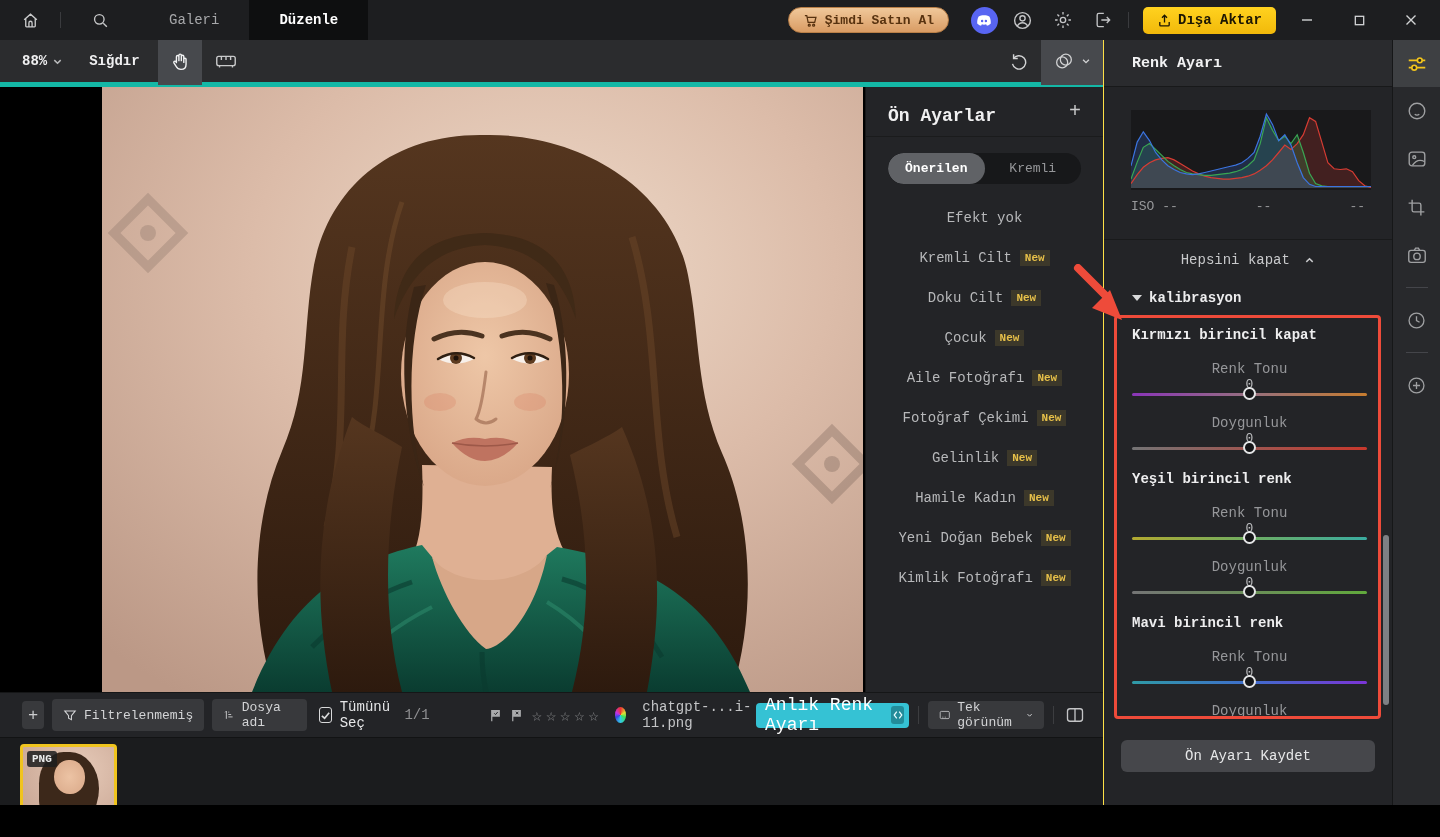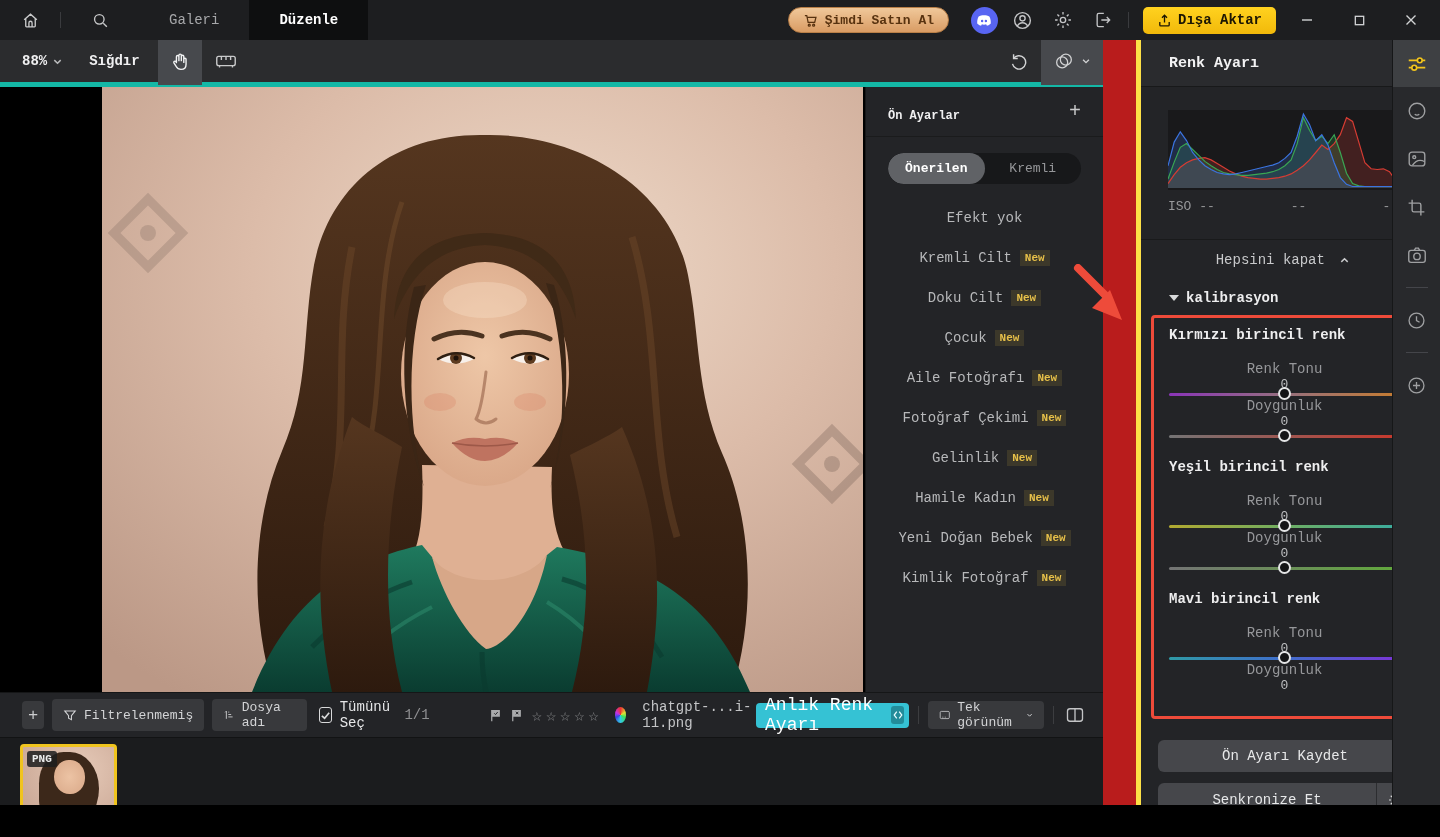--- a/index.html
+++ b/index.html
@@ -51,35 +51,35 @@
 
   
   .canvas { position:absolute; top:87px; left:0; width:865px; height:605px; background:#000; }
   .photo { position:absolute; left:102px; top:0; width:761px; height:605px; }
 
   
   .presets { position:absolute; top:87px; left:865px; width:238px; height:605px;
     background:#232427; border-left:1px solid #161718; }
   .pr-head { height:50px; border-bottom:1px solid #1a1b1c; display:flex;
     align-items:center; justify-content:space-between; padding:0 22px; }
-  .pr-title { font-size:12px; font-weight:bold; color:#f0f0f1;margin-top:8px; }
+  .pr-title { font-size:18px; font-weight:bold; color:#f0f0f1;margin-top:8px; }
   .pr-add { color:#c9cacb; font-size:20px; line-height:1; }
   .seg { margin:16px 22px 6px 22px; height:31px; background:#17181a; border-radius:16px;
     display:flex; padding:0; overflow:hidden; }
   .seg-item { flex:1; display:flex; align-items:center; justify-content:center;
     font-size:13px; color:#96979a; border-radius:16px; }
   .seg-item.active { background:#606266; color:#ffffff; font-weight:bold; }
   .pr-list { padding:8px 22px 0 22px; }
   .pr-item { height:40px; display:flex; align-items:center; font-size:14px; color:#b7b8ba;justify-content:center; }
   .new-badge { margin-left:8px; font-size:11px; font-weight:bold; color:#e7c049;
     background:rgba(231,192,73,0.13); padding:2px 5px; border-radius:0; }
 
   
-  .colorpanel { position:absolute; top:40px; left:1136px; width:289px; height:797px;
-    background:#232427; border-left:5px solid #fde047; z-index:9; }
+  .colorpanel { position:absolute; top:40px; left:1103px; width:289px; height:797px;
+    background:#232427; border-left:1px solid #fde047; z-index:9; }
   .cp-title { height:47px; background:#2a2b2e; border-bottom:1px solid #18191a;
     display:flex; align-items:center; padding-left:28px; font-size:15px;
     font-weight:bold; color:#f2f2f3; }
   .hist-sec { position:absolute; top:47px; left:0; width:100%; height:153px;
     border-bottom:1px solid #191a1b; }
   .hist-box { position:absolute; left:27px; top:23px; width:240px; height:80px;
     background:#19191b; }
   .iso-row { position:absolute; left:27px; right:27px; top:112px; display:flex;
     justify-content:space-between; color:#98999b; font-size:13px; }
   .collapse-row { position:absolute; top:212px; left:0; width:100%; text-align:center;
@@ -87,21 +87,21 @@
   .section-row { position:absolute; top:250px; left:28px; display:flex; align-items:center;
     gap:7px; font-size:14px; font-weight:bold; color:#ededee; }
   .tri { width:0; height:0; border-left:5px solid transparent; border-right:5px solid transparent;
     border-top:6px solid #d8d9da; }
   .sliders-clip { position:absolute; top:275px; left:0; width:100%; height:404px;
     overflow:hidden; padding:0 25px 0 28px; }
   .grp-title { font-size:14px; font-weight:bold; color:#eeeeef; margin-top:16px; height:18px; }
   .sliders-clip .grp:first-child .grp-title { margin-top:12px; }
   .sl-row { display:flex; justify-content:space-between; align-items:center;
     margin-top:16px; height:20px;flex-direction:column; }
-  .sl-row + .sl-track + .sl-row { margin-top:2px;justify-content:center; }
+  .sl-row + .sl-track + .sl-row { margin-top:14px; }
   .sl-label { font-size:14px; color:#96979a; }
   .sl-val { font-size:13px; color:#bcbdbf; }
   .sl-track { position:relative; height:14px; margin-top:6px; }
   .sl-line { position:absolute; left:0; right:0; top:6px; height:3px; border-radius:2px; }
   .g-hue-red  { background:linear-gradient(90deg,#8a35b8,#96707f,#c67c2f); }
   .g-sat-red  { background:linear-gradient(90deg,#747475,#c8382c); }
   .g-hue-green{ background:linear-gradient(90deg,#b2a930,#6fae62,#3aaca0); }
   .g-sat-green{ background:linear-gradient(90deg,#747475,#61a93c); }
   .g-hue-blue { background:linear-gradient(90deg,#2f9aa6,#3f6ecc,#7b34d6); }
   .sl-knob { position:absolute; left:50%; top:0; width:13px; height:13px; margin-left:-7px;
@@ -420,21 +420,21 @@
         </div>
         <div class="pr-item">
           <span>Hamile Kadın</span>
           <span class="new-badge">New</span>
         </div>
         <div class="pr-item">
           <span>Yeni Doğan Bebek</span>
           <span class="new-badge">New</span>
         </div>
         <div class="pr-item">
-          <span>Kimlik Fotoğraf</span>
+          <span>Kimlik Fotoğrafı</span>
           <span class="new-badge">New</span>
         </div>
       </div>
   </div>
 
   <div class="colorpanel">
     <div class="cp-title">Renk Ayarı</div>
 
     <div class="hist-sec">
       <div class="hist-box">
@@ -461,21 +461,21 @@
         </svg>
     </div>
 
     <div class="section-row">
       <span class="tri"></span>
       <span>kalibrasyon</span>
     </div>
 
     <div class="sliders-clip">
         <div class="grp">
-          <div class="grp-title">Kırmızı birincil renk</div>
+          <div class="grp-title">Kırmızı birincil kapat</div>
           <div class="sl-row">
             <span class="sl-label">Renk Tonu</span>
             <span class="sl-val">0</span>
           </div>
           <div class="sl-track">
             <div class="sl-line g-hue-red"></div>
             <div class="sl-knob"></div>
           </div>
           <div class="sl-row">
             <span class="sl-label">Doygunluk</span>
@@ -519,29 +519,20 @@
             <span class="sl-label">Doygunluk</span>
             <span class="sl-val">0</span>
           </div>
         </div>
       </div>
 
     <div class="red-box"></div>
     <div class="cp-scrollbar"></div>
 
     <div class="cp-btn save-btn">Ön Ayarı Kaydet</div>
-    <div class="sync-wrap">
-      <div class="sync-main">Senkronize Et</div>
-      <div class="sync-gear">
-        <svg width="16" height="16" viewBox="0 0 24 24" fill="none" stroke="currentColor" stroke-width="1.7">
-            <circle cx="12" cy="12" r="3"></circle>
-            <path d="M12 3 V6 M12 18 V21 M3 12 H6 M18 12 H21 M5.6 5.6 L7.7 7.7 M16.3 16.3 L18.4 18.4 M18.4 5.6 L16.3 7.7 M7.7 16.3 L5.6 18.4"></path>
-          </svg>
-      </div>
-    </div>
   </div>
 
   <div class="rail">
     <div class="rail-cell first active">
       <svg width="22" height="22" viewBox="0 0 24 24" fill="none" stroke="currentColor" stroke-width="1.8">
           <path d="M3 8 H21 M3 16 H21"></path>
           <circle cx="15" cy="8" r="2.6" fill="#28292c"></circle>
           <circle cx="9" cy="16" r="2.6" fill="#28292c"></circle>
         </svg>
     </div>

